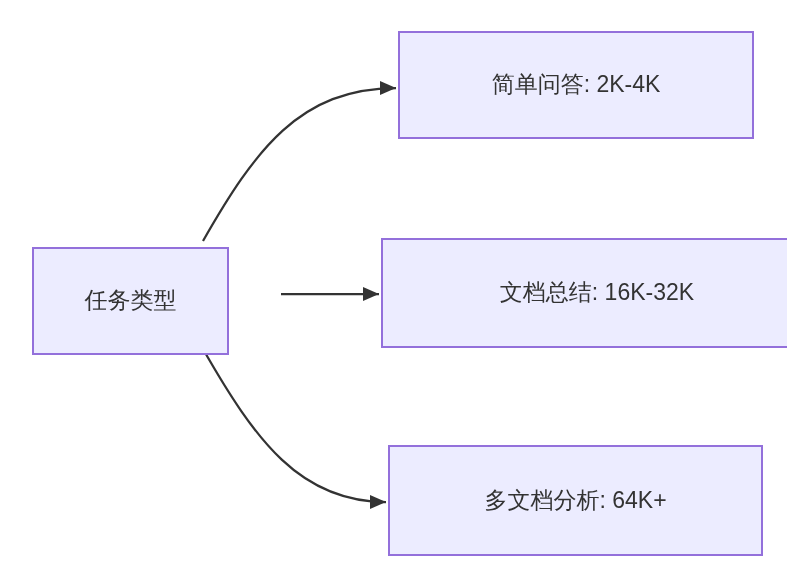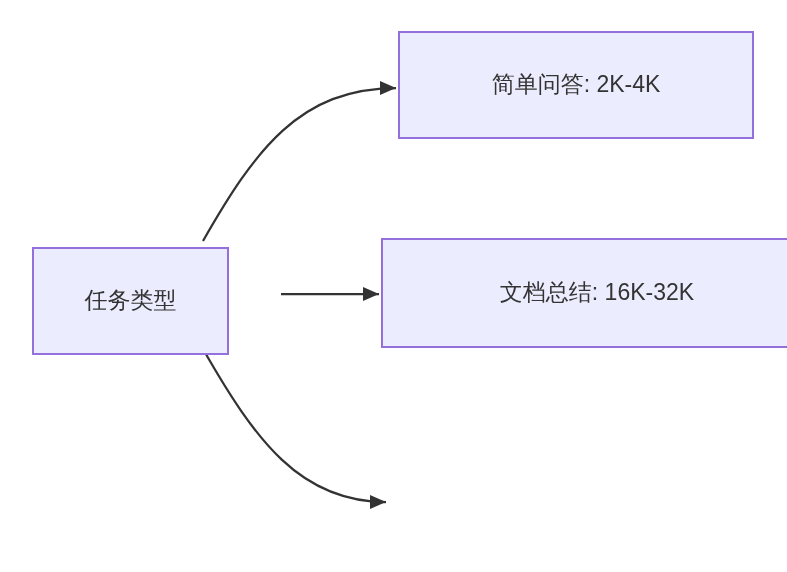--- a/index.html
+++ b/index.html
@@ -70,14 +70,17 @@
   </div>
 
   <div class="node node-top">
     <span class="label">简单问答: 2K-4K</span>
   </div>
 
   <div class="node node-mid">
     <span class="label">文档总结: 16K-32K</span>
   </div>
 
+  <div class="node node-bot">
+    <span class="label">多文档分析: 64K+</span>
+  </div>
 
 </div>
 
 </body></html>

